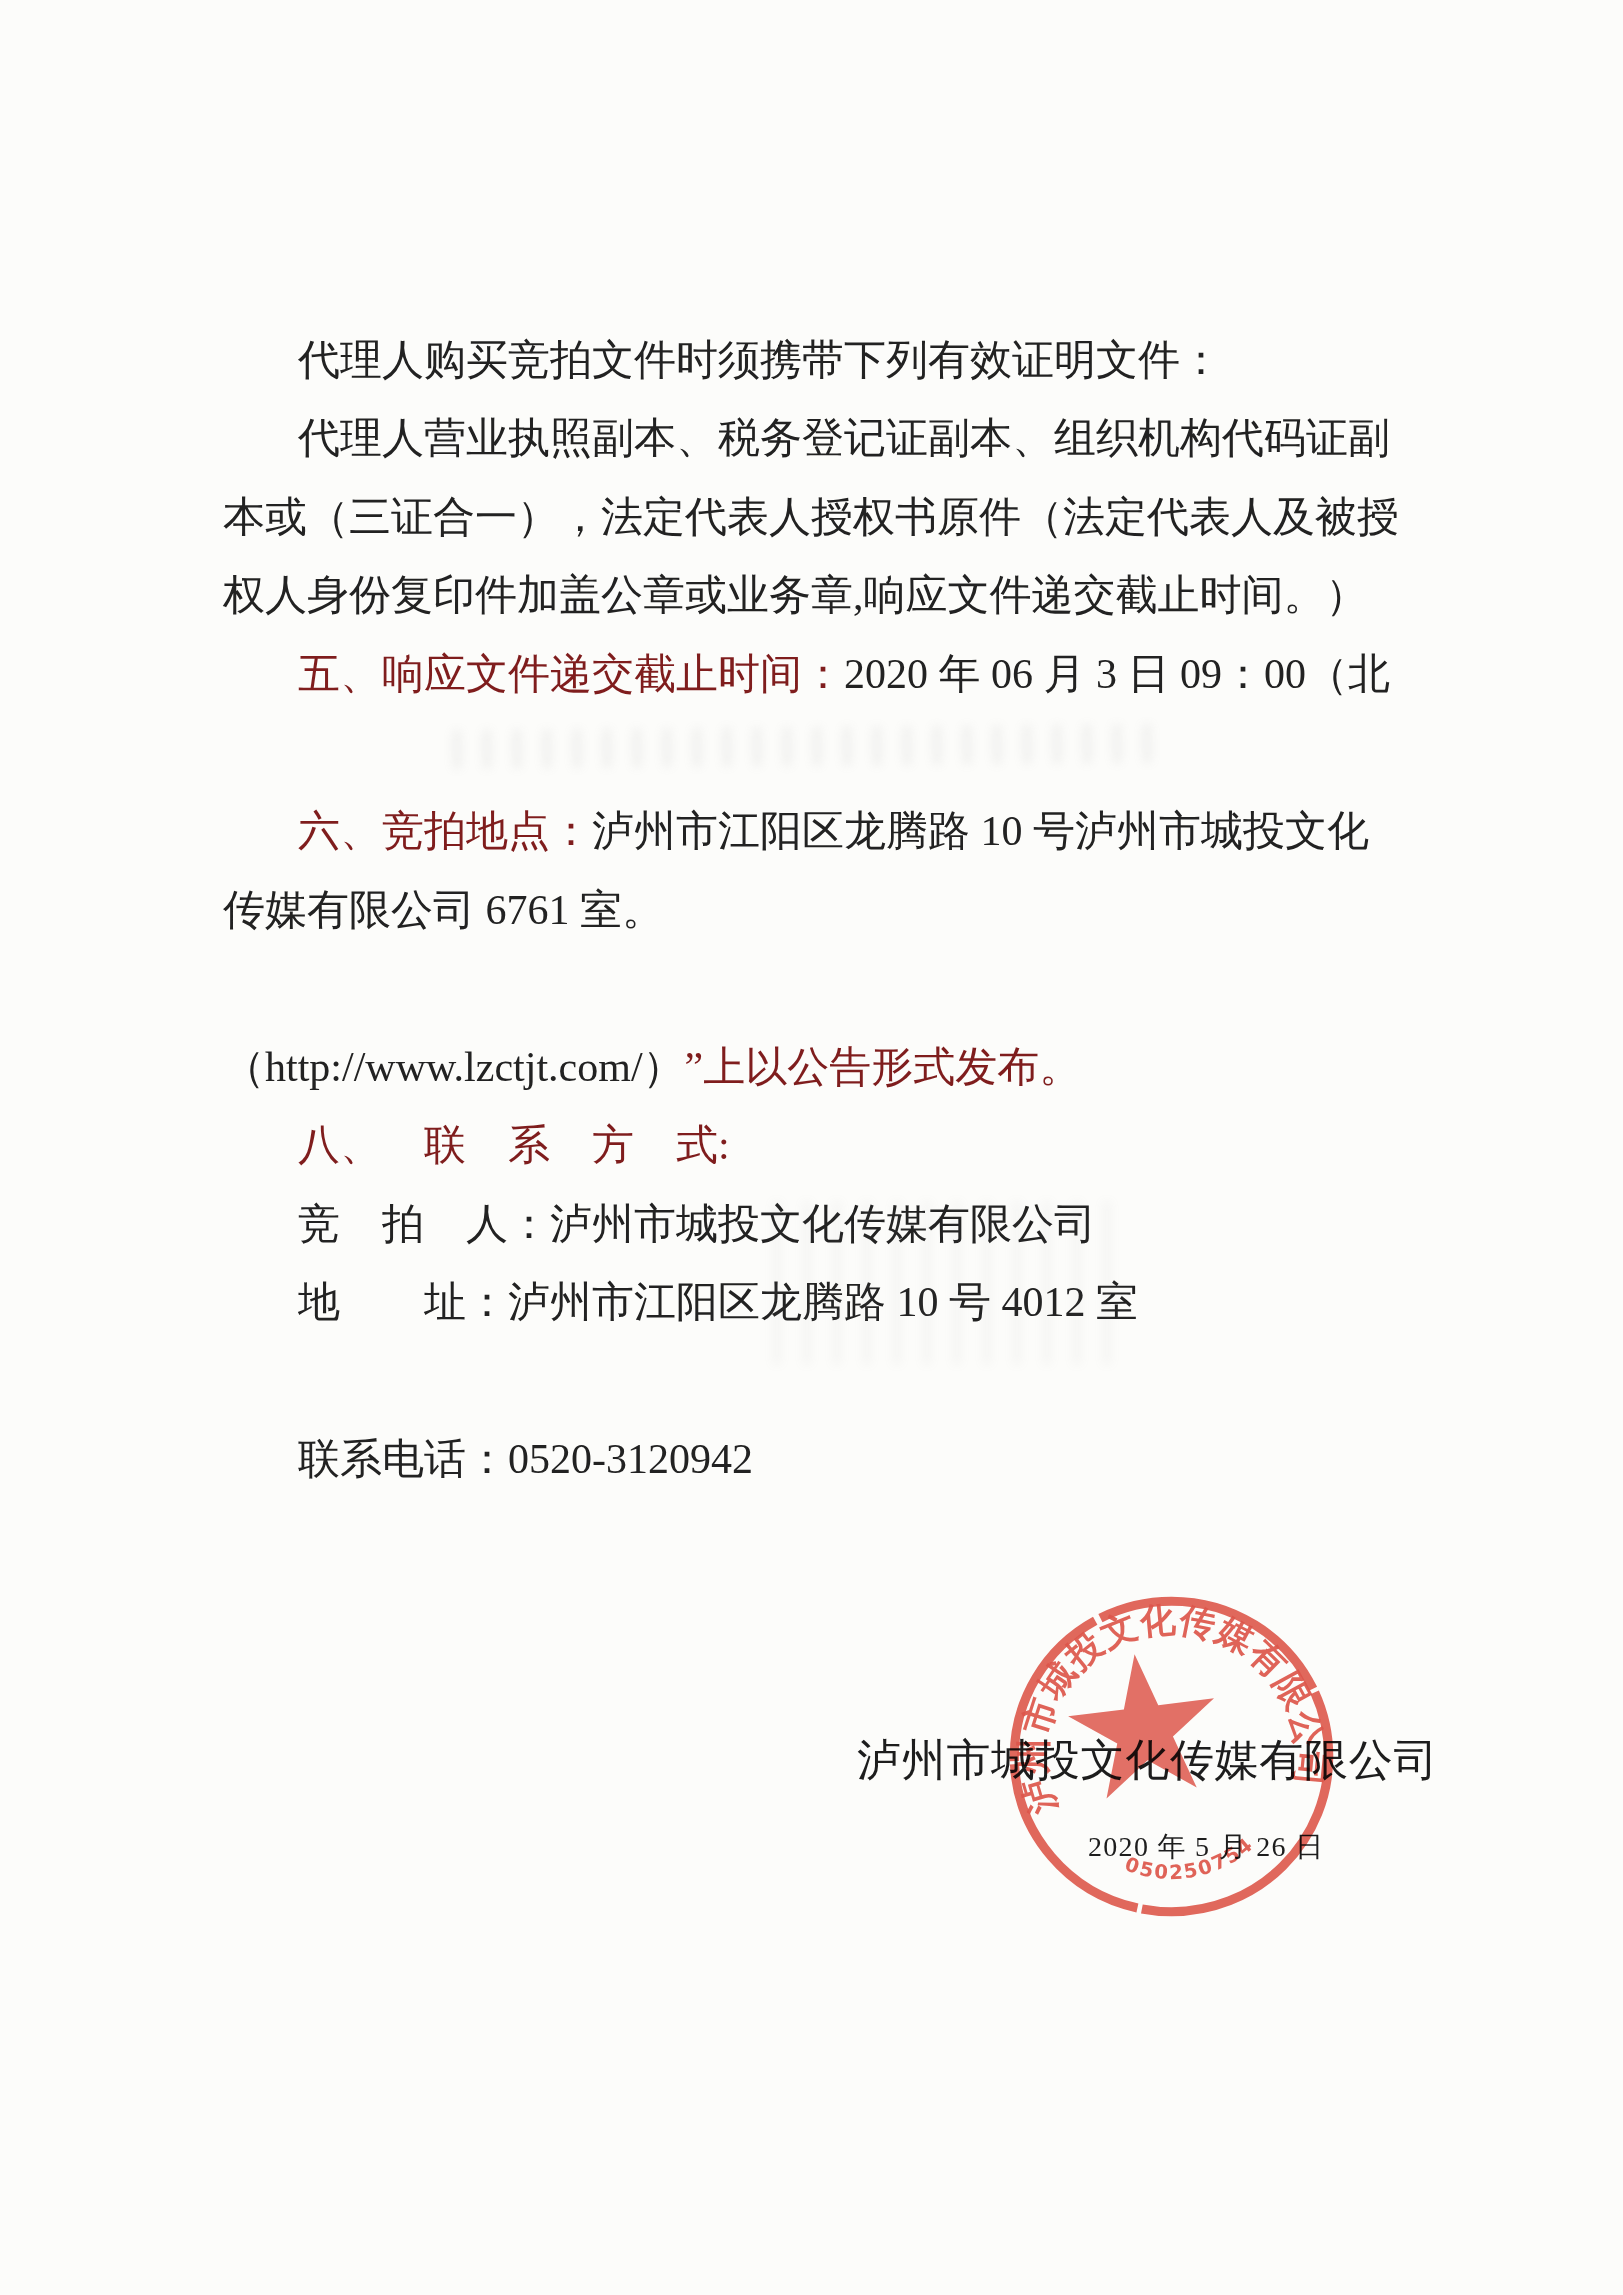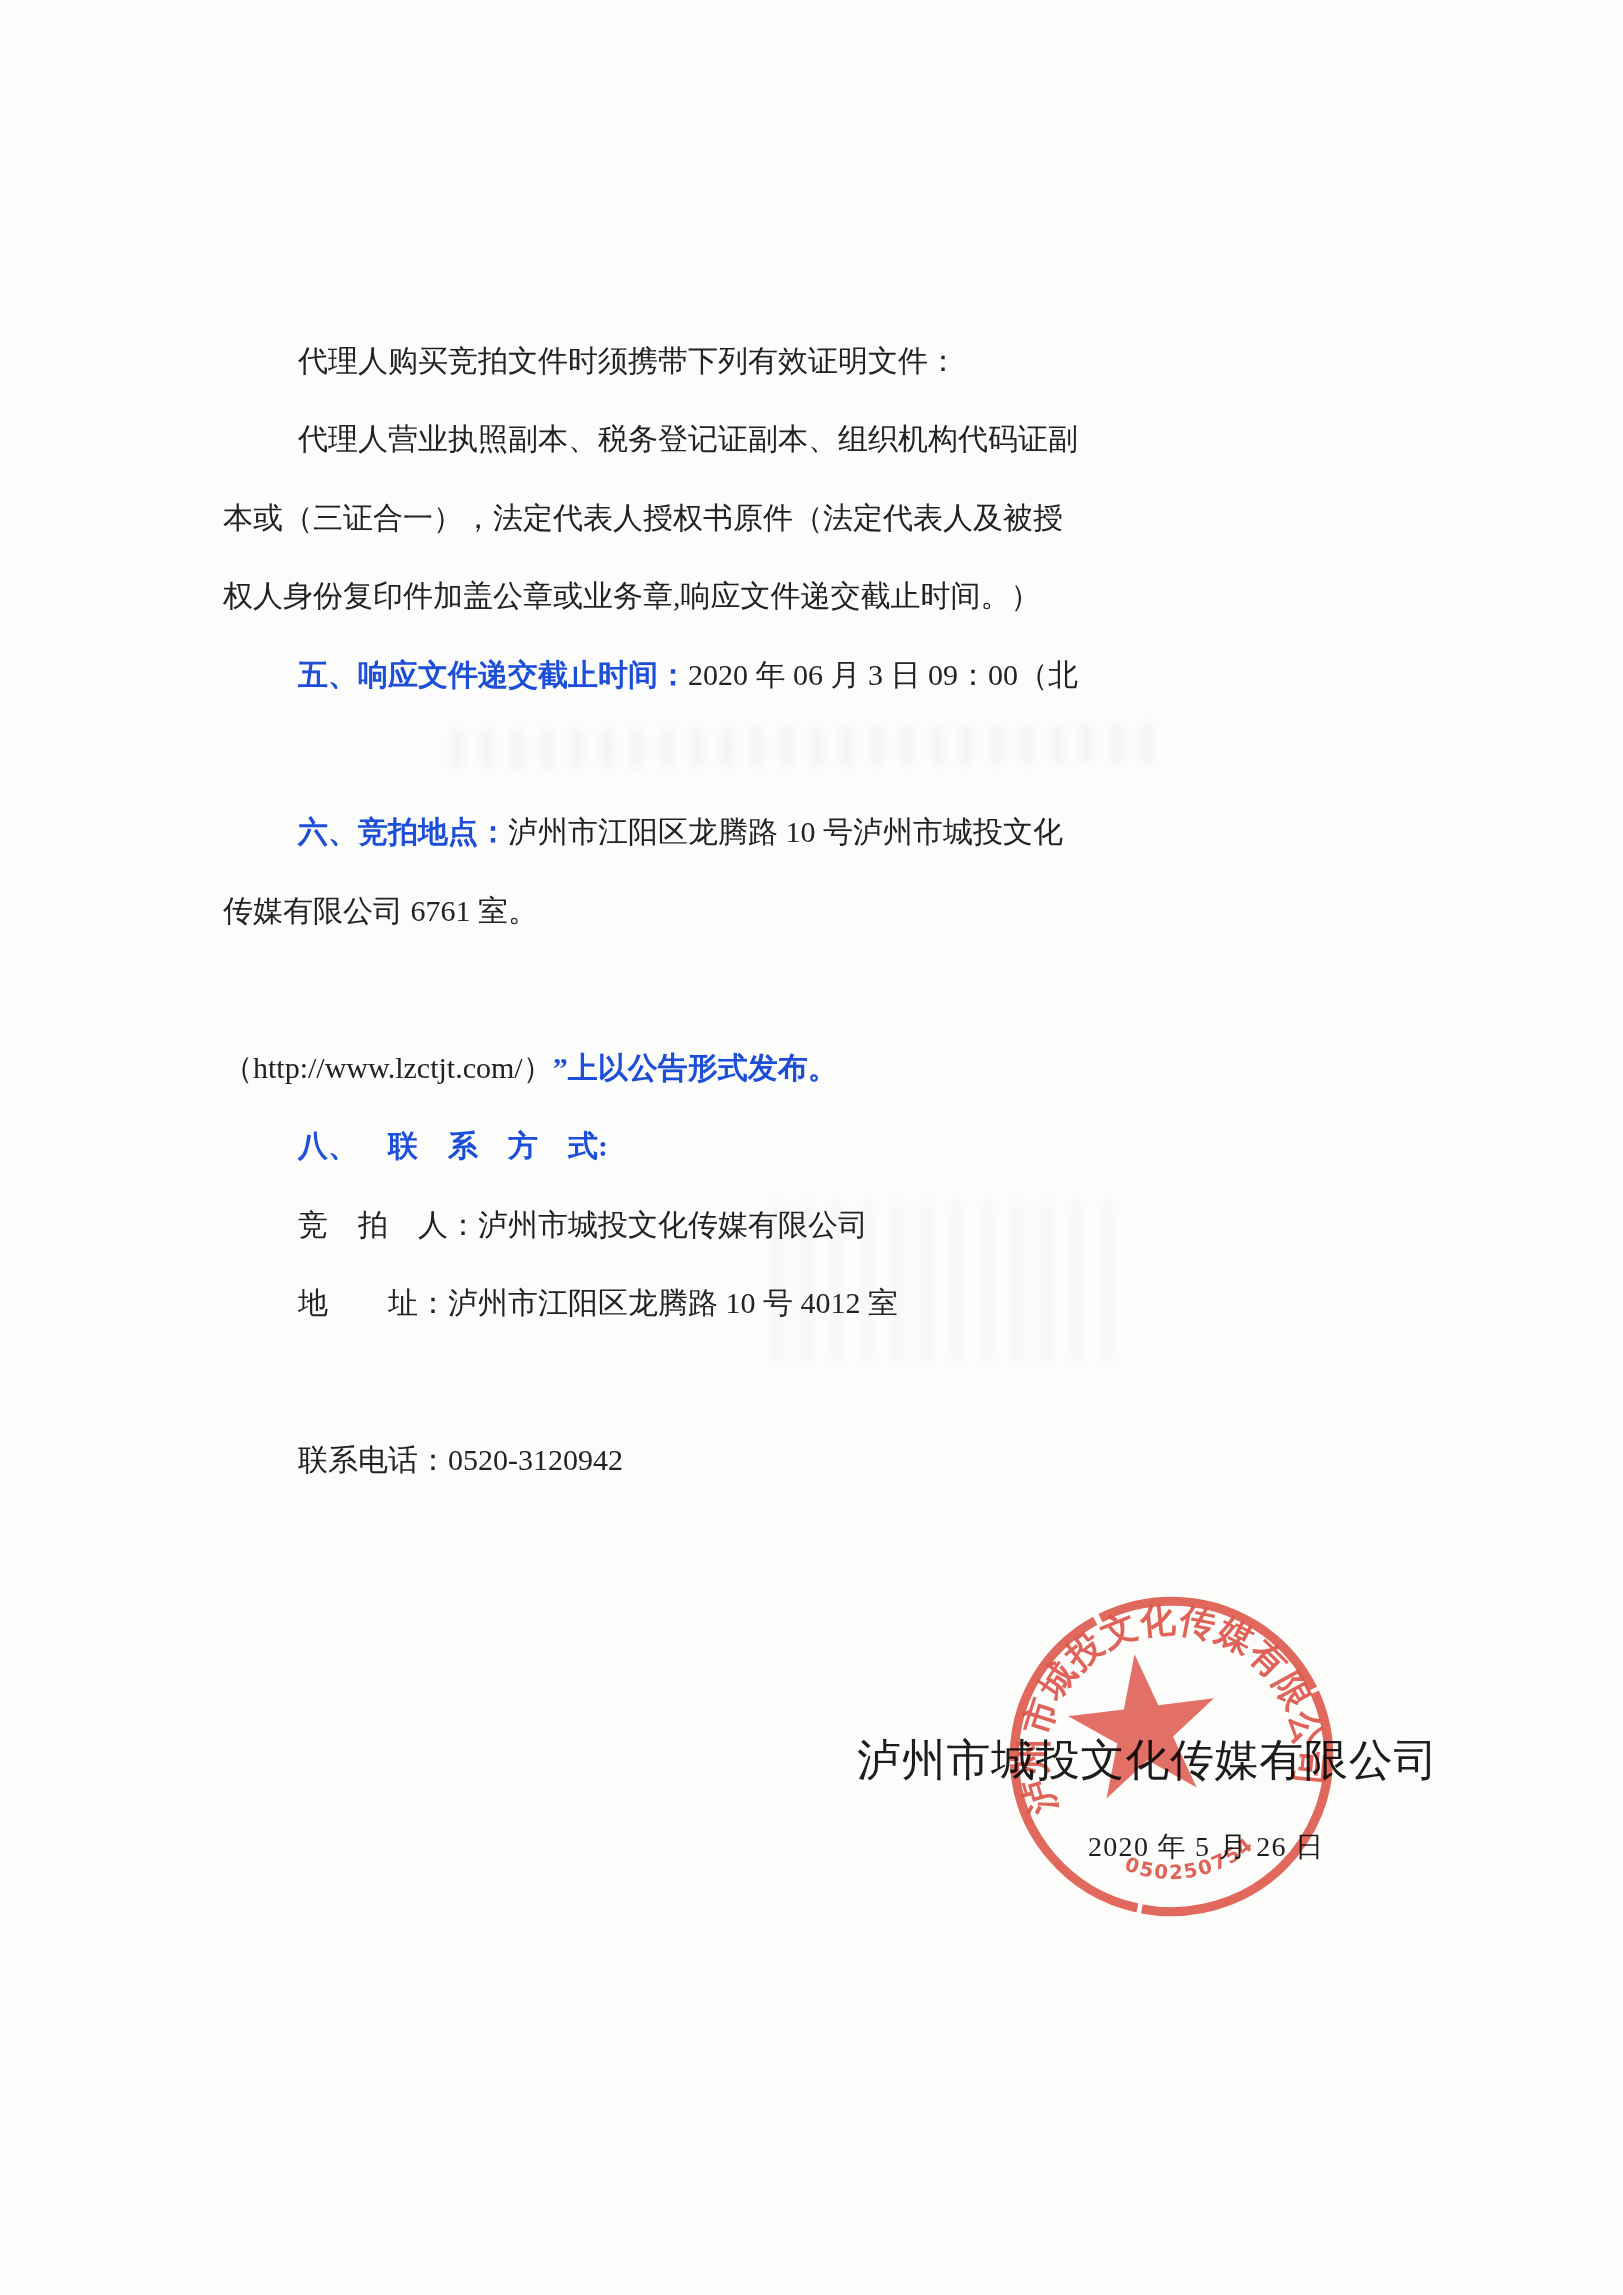--- a/index.html
+++ b/index.html
@@ -11,26 +11,26 @@
     overflow:hidden;
     font-family:"Liberation Serif","DejaVu Serif",serif;
     color:#222;
   }
   .line{
     position:absolute;
     left:223px;
     width:1191px;
     height:79px;
     line-height:79px;
-    font-size:30px;
+    font-size:42px;
     white-space:nowrap;
     letter-spacing:0px;
   }
   .line.indent{left:298px;}
-  .bold{font-weight:700;color:#1d4ed8;}
+  .bold{font-weight:400;color:#7f1d1d;}
   .spread{letter-spacing:10.5px;}
   .sign{
     position:absolute;
     white-space:nowrap;
     color:#1d1d1d;
   }
   .sign-company{left:857px;top:1721px;font-size:44px;line-height:79px;letter-spacing:0.7px;}
   .sign-date{left:1088px;top:1807px;font-size:28px;line-height:79px;letter-spacing:1.3px;}
   .seal{
     position:absolute;

